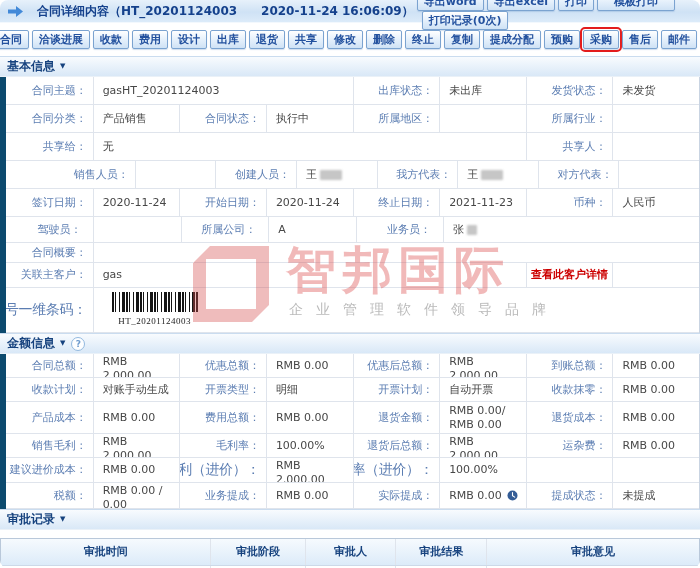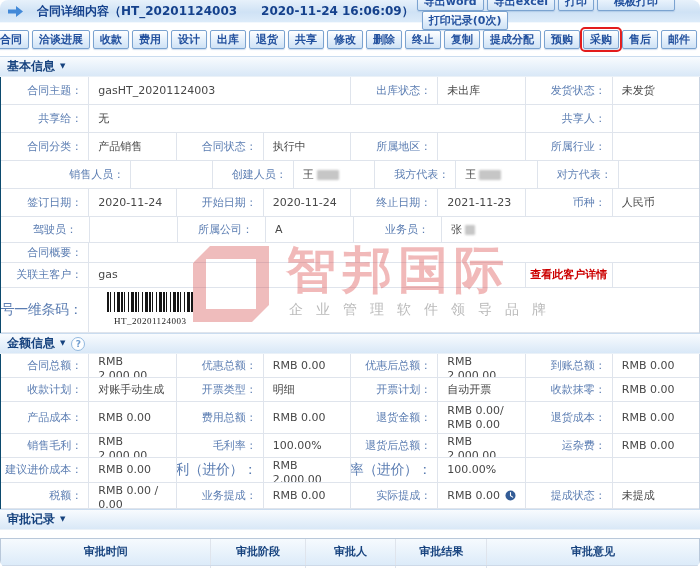--- a/index.html
+++ b/index.html
@@ -32,21 +32,21 @@
   .band{height:19px;display:flex;align-items:center;padding-left:7px;
     background:linear-gradient(180deg,#f8fbfe,#d9e8f7);
     border-top:1px solid #cadcef;border-bottom:1px solid #eaf1f8;}
   .band-title{font-size:12px;font-weight:bold;color:#16427e;}
   .caret{font-size:7px;color:#16427e;margin-left:5px;line-height:1;}
   .qicon{margin-left:6px;width:12px;height:12px;border:1px solid #93b9df;border-radius:50%;
     display:inline-flex;align-items:center;justify-content:center;font-size:9px;
     color:#6f9cce;background:#fdfeff;font-weight:bold;cursor:pointer;}
 
   
-  .dtable{border-left:1px solid #0c4a6e;border-right:1px solid #c9d4e2;}
+  .dtable{border-left:6px solid #0c4a6e;border-right:1px solid #c9d4e2;}
   .trow{display:grid;grid-template-columns:repeat(8,1fr);border-bottom:1px solid #dfe4ec;}
   .cell{display:flex;align-items:center;overflow:hidden;line-height:1.25;}
   .cell + .cell{border-left:1px solid #dfe4ec;}
   .lbl{justify-content:flex-end;text-align:right;color:#5b7db2;padding:0 6px 0 2px;
        white-space:nowrap;font-size:11px;}
   .lbl.sm{font-size:14px;letter-spacing:-0.4px;}
   .val{color:#474747;padding:1px 4px 1px 9px;font-size:11px;flex-wrap:wrap;}
   .lnk{color:#cc0000;font-weight:bold;justify-content:center;font-size:11px;cursor:pointer;}
   .redact{display:inline-block;width:22px;height:10px;background:#c6c6c6;margin-left:3px;
     border-radius:1px;filter:blur(1.2px);}
@@ -139,49 +139,49 @@
         </div>
         <div class="cell lbl">
           <span>发货状态：</span>
         </div>
         <div class="cell val">
           <span>未发货</span>
         </div>
       </div>
       <div class="trow" style="height: 27px;">
         <div class="cell lbl">
+          <span>合同分类：</span>
+        </div>
+        <div class="cell val">
+          <span>产品销售</span>
+        </div>
+        <div class="cell lbl">
+          <span>合同状态：</span>
+        </div>
+        <div class="cell val">
+          <span>执行中</span>
+        </div>
+        <div class="cell lbl">
+          <span>所属地区：</span>
+        </div>
+        <div class="cell val"></div>
+        <div class="cell lbl">
+          <span>所属行业：</span>
+        </div>
+        <div class="cell val"></div>
+      </div>
+      <div class="trow" style="height: 27px;">
+        <div class="cell lbl">
           <span>共享给：</span>
         </div>
         <div class="cell val" style="grid-column: span 5;">
           <span>无</span>
         </div>
         <div class="cell lbl">
           <span>共享人：</span>
-        </div>
-        <div class="cell val"></div>
-      </div>
-      <div class="trow" style="height: 27px;">
-        <div class="cell lbl">
-          <span>合同分类：</span>
-        </div>
-        <div class="cell val">
-          <span>产品销售</span>
-        </div>
-        <div class="cell lbl">
-          <span>合同状态：</span>
-        </div>
-        <div class="cell val">
-          <span>执行中</span>
-        </div>
-        <div class="cell lbl">
-          <span>所属地区：</span>
-        </div>
-        <div class="cell val"></div>
-        <div class="cell lbl">
-          <span>所属行业：</span>
         </div>
         <div class="cell val"></div>
       </div>
       <div class="trow" style="height: 27px; padding-left: 48px;">
         <div class="cell lbl">
           <span>销售人员：</span>
         </div>
         <div class="cell val"></div>
         <div class="cell lbl">
           <span>创建人员：</span>

